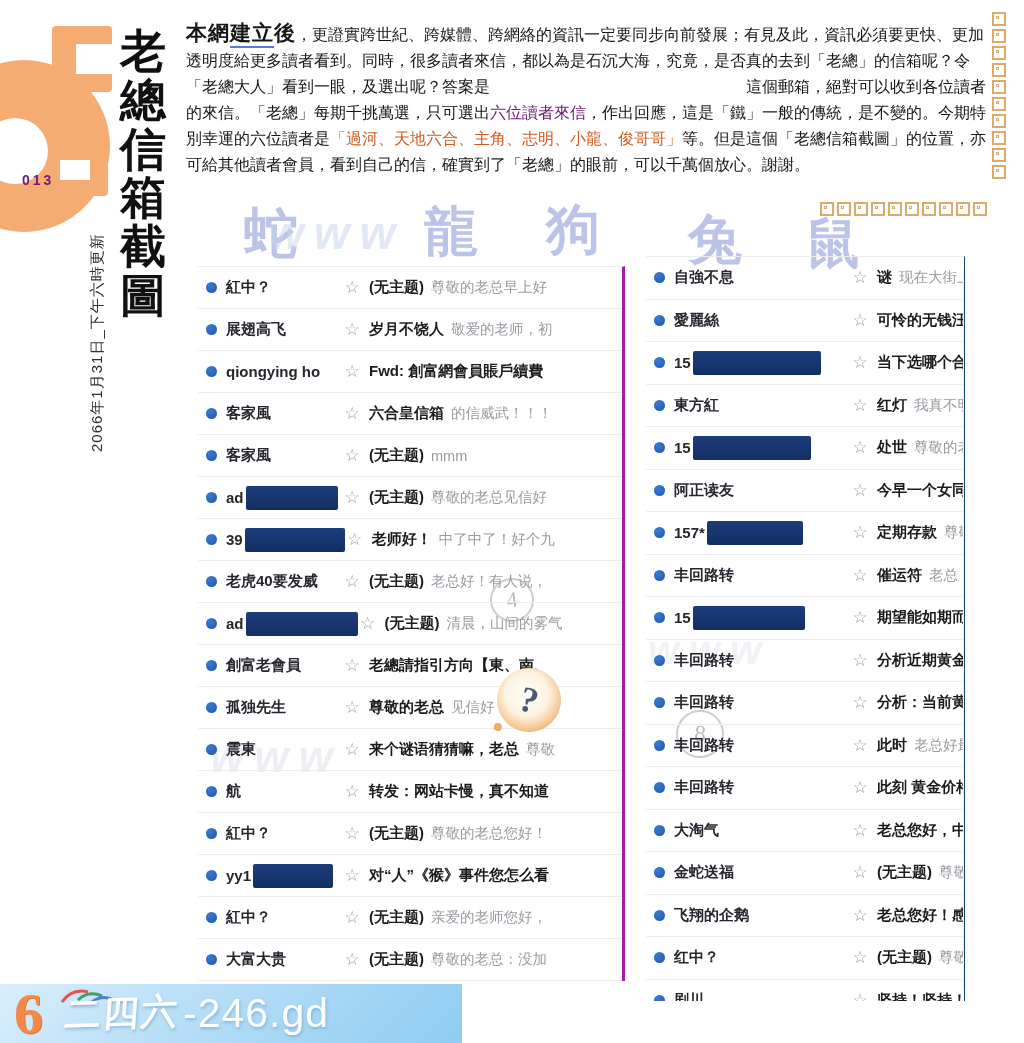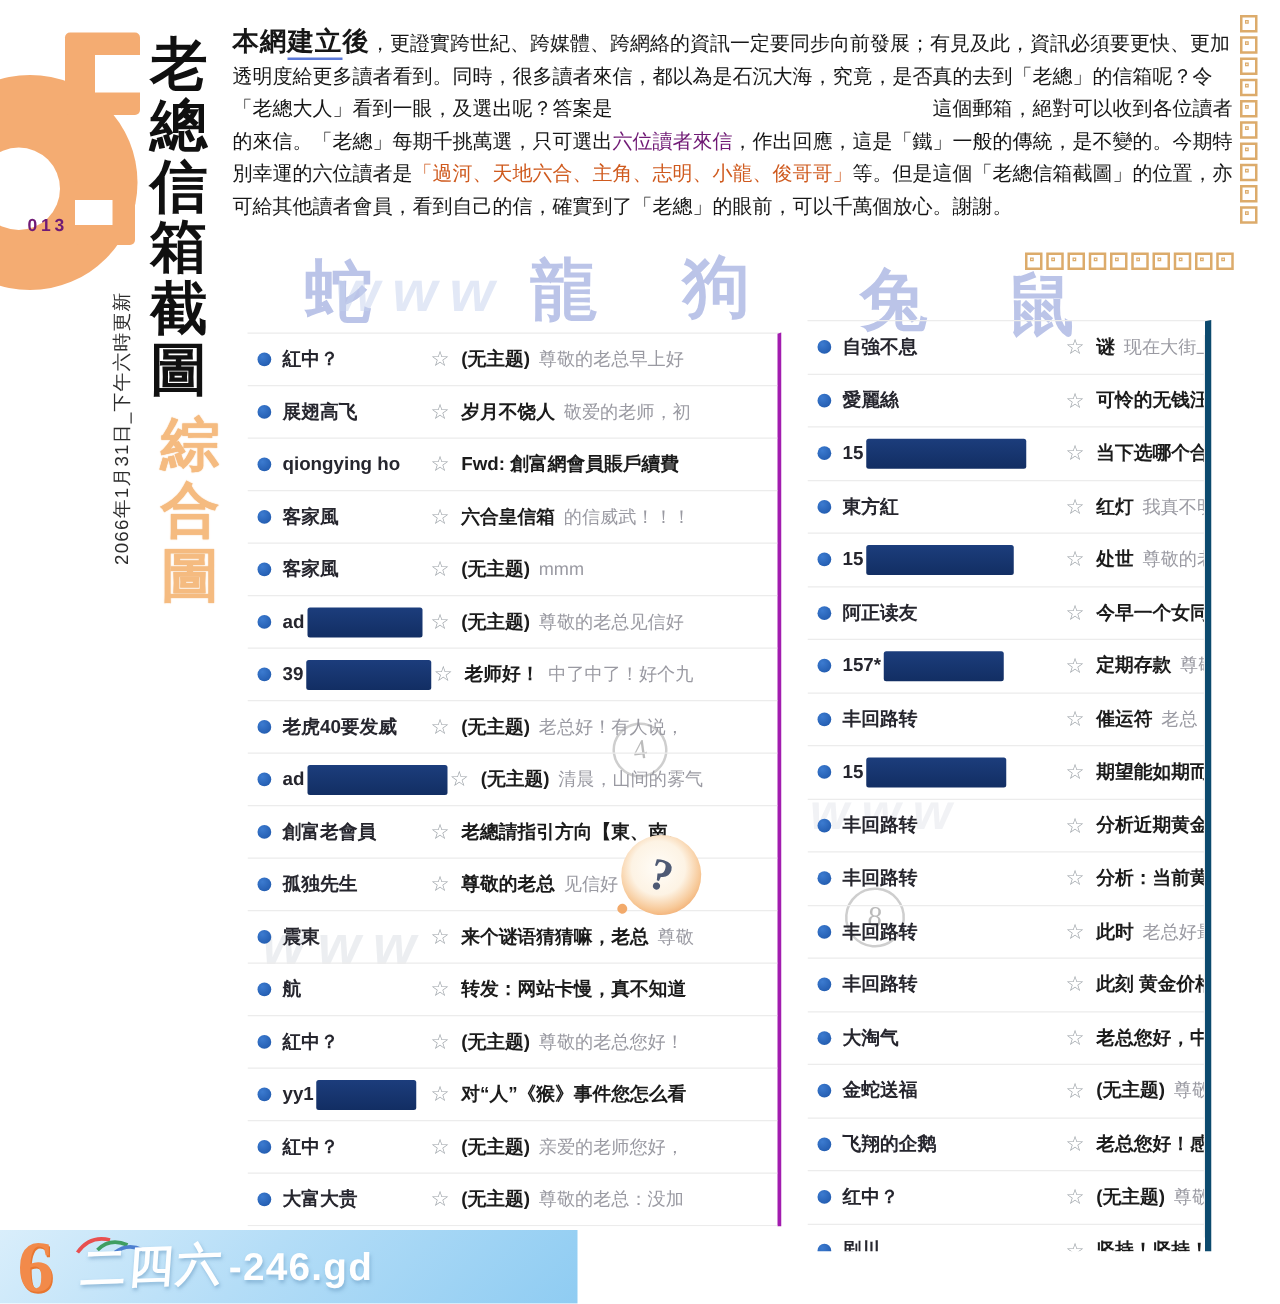--- a/index.html
+++ b/index.html
@@ -55,21 +55,21 @@
   .circled.c8{left:676px;top:710px;width:44px;height:44px;font-size:23px;transform:rotate(5deg);}
   .sticker{position:absolute;left:497px;top:668px;width:64px;height:64px;border-radius:50%;
            background:radial-gradient(circle at 45% 42%, #fffdf8 0%, #fdf3e4 42%, #f7c897 66%, #ef9f5e 84%, rgba(239,159,94,0) 100%);
            display:flex;align-items:center;justify-content:center;transform:rotate(10deg);z-index:6;}
   .sticker span{font-size:36px;font-weight:bold;color:#4e5a74;font-family:"Liberation Serif",serif;transform:rotate(6deg);}
   .sticker::after{content:"";position:absolute;left:2px;bottom:-4px;width:8px;height:8px;border-radius:50%;background:#f2aa6b;}
 
   
   .mail-col{position:absolute;border-top:1px solid #ececec;overflow:hidden;z-index:2;}
   .mail-col.left{left:198px;top:266px;width:424px;height:714px;border-right:3px solid #a21caf;}
-  .mail-col.right{left:646px;top:256px;width:318px;height:744px;border-right:5px solid #0c4a6e;}
+  .mail-col.right{left:646px;top:256px;width:318px;height:744px;border-right:1px solid #0c4a6e;}
   .mail-row{display:flex;align-items:center;height:41px;border-bottom:1px solid #ececec;
             padding-left:8px;white-space:nowrap;overflow:hidden;}
   .mail-col.right .mail-row{height:41.5px;}
   .bullet{flex:0 0 11px;width:11px;height:11px;border-radius:50%;
           background:radial-gradient(circle at 35% 30%, #3c7bd0, #1d55a8);margin-right:9px;}
   .sender{flex:0 0 116px;display:flex;align-items:center;font-weight:bold;font-size:15px;color:#26262e;overflow:visible;}
   .mail-col.right .sender{flex:0 0 176px;}
   .redact{display:inline-block;height:24px;margin-left:2px;border-radius:2px;
           background:linear-gradient(180deg,#1c3d7c,#122e63);}
   .star{flex:0 0 20px;color:#9aa0a6;font-size:17px;margin-right:7px;text-align:center;}
@@ -79,42 +79,41 @@
   
   .banner{position:absolute;left:0;top:984px;width:462px;height:59px;z-index:8;
           background:linear-gradient(135deg,#d9eefb 0%,#b4ddf7 45%,#8fccf2 100%);
           display:flex;align-items:center;}
   .banner .six{font-size:58px;font-weight:bold;color:#f28a4a;line-height:1;margin-left:14px;
                text-shadow:1px 1px 0 #e8762f;font-family:"Liberation Serif",serif;}
   .banner .decor{position:absolute;left:58px;top:2px;}
   .banner .brand{font-family:"Liberation Serif",serif;font-size:36px;font-weight:bold;color:#fff;
                  margin-left:22px;transform:skewX(-6deg) rotate(-2deg);
                  text-shadow:1px 2px 3px rgba(100,150,190,.55);letter-spacing:2px;}
-  .banner .domain{font-size:31px;font-weight:bold;color:#fff;margin-left:4px;letter-spacing:1px;
+  .banner .domain{font-size:41px;font-weight:normal;color:#fff;margin-left:4px;letter-spacing:1px;
                   text-shadow:1px 2px 3px rgba(100,150,190,.5);}
   .edge-line{position:absolute;left:963px;top:268px;width:1px;height:722px;background:#efefef;z-index:3;}
 </style>
 </head>
 <body>
 
 <div class="page">
 
   <div class="logo">
     <div class="arc-big"></div>
     <div class="arc-slot"></div>
     <div class="arc-hole"></div>
     <div class="block"></div>
     <div class="block-notch"></div>
     <div class="block2"></div>
     <div class="block2-notch"></div>
     <span class="logo-code">013</span>
   </div>
 
   <div class="vtitle">老總信箱截圖</div>
-  <div class="vsub">綜合圖</div>
   <div class="vdate">2066年1月31日_下午六時更新</div>
 
   <div class="intro">
     <span class="lead"><span>本網</span><span class="u">建立</span><span>後</span></span><span>，更證實跨世紀、跨媒體、跨網絡的資訊一定要同步向前發展；有見及此，資訊必須要更快、更加透明度給更多讀者看到。同時，很多讀者來信，都以為是石沉大海，究竟，是否真的去到「老總」的信箱呢？令「老總大人」看到一眼，及選出呢？答案是</span><span class="gap"></span><span>這個郵箱，絕對可以收到各位讀者的來信。「老總」每期千挑萬選，只可選出</span><span class="pink">六位讀者來信</span><span>，作出回應，這是「鐵」一般的傳統，是不變的。今期特別幸運的六位讀者是</span><span class="red">「過河、天地六合、主角、志明、小龍、俊哥哥」</span><span>等。但是這個「老總信箱截圖」的位置，亦可給其他讀者會員，看到自己的信，確實到了「老總」的眼前，可以千萬個放心。謝謝。</span>
   </div>
 
   <div class="meander-v">
     <div class="msq"></div>
       <div class="msq"></div>
       <div class="msq"></div>

